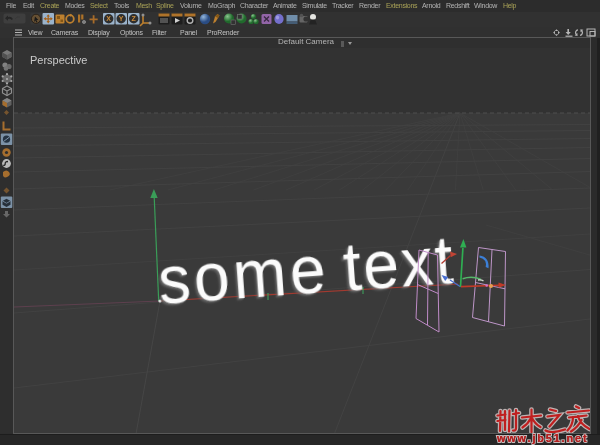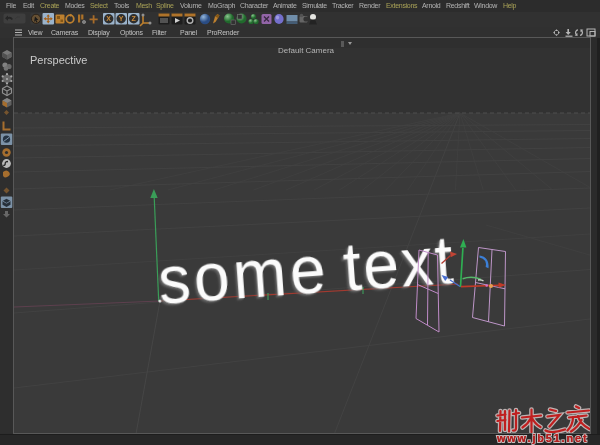--- a/index.html
+++ b/index.html
@@ -310,21 +310,21 @@
       <g stroke="#bf1f1f" fill="none" stroke-linecap="round" stroke-width="2.2">
           <path d="M500.5 411 L500 431 M497.5 415.5 L505.5 414.5 M497.5 421 L505.5 420 M505 411 L505 430 M509.5 410.5 L509 431.5 M513 414 L519 413 M516 410 L516 428 Q516 431 513 430.5"></path>
           <path d="M522 417.5 L541 415.5 M531.5 409.5 L531.5 432 M531 418 Q528 424 522.5 427.5 M532 418 Q535 424 540.5 427"></path>
           <path d="M550 409.5 L556 411 M547.5 416.5 L559.5 415 L549.5 426.5 M545.5 430.5 Q552 434 565 429.5"></path>
           <path d="M576 406.5 L579 408 M567.5 412.5 L589 410.5 M569 417.5 L586.5 415.5 M573 417 Q573 425 567.5 430.5 M578 416 Q580 424 589.5 429 M581.5 420 Q578 427 571 431.5"></path>
       </g>
     </svg>
   </div>
 
   <div class="abs" style="left:30px;top:54px;font-size:11px;color:#cbcbcb;">Perspective</div>
-  <div class="abs" style="left:278px;top:46px;font-size:8px;color:#b4b4b4;">Default Camera</div>
+  <div class="abs" style="left:278px;top:37px;font-size:8px;color:#b4b4b4;">Default Camera</div>
   <svg class="abs" style="left:480px;top:425px;" width="120" height="20">
     <text x="17" y="17" font-family="Liberation Sans" font-size="10.8" font-weight="bold" letter-spacing="1.9" fill="#b32020" stroke="#c9baba" stroke-width="2" paint-order="stroke">www.jb51.net</text>
     <text x="17" y="17" font-family="Liberation Sans" font-size="10.8" font-weight="bold" letter-spacing="1.9" fill="#b32020">www.jb51.net</text>
   </svg>
   <svg class="abs" style="left:340px;top:40px;" width="16" height="8">
     <path d="M1 2 l3 0 m-3 2 l3 0 m-3 2 l3 0" stroke="#999" stroke-width="0.8"></path>
     <path d="M8 2 l4 0 -2 3 z" fill="#999"></path>
   </svg>
 </div>
 

